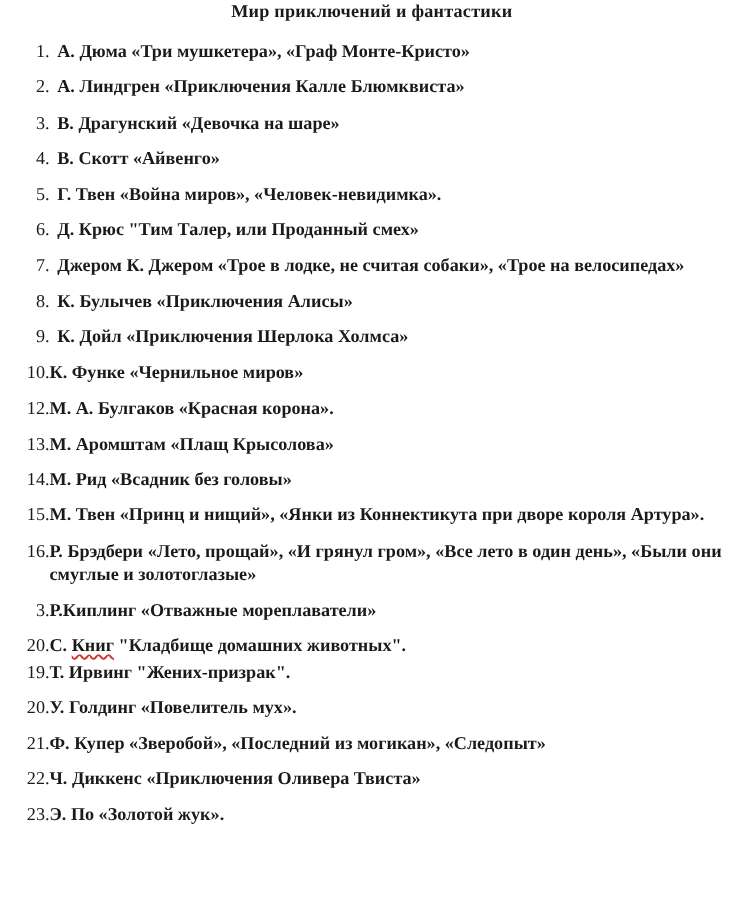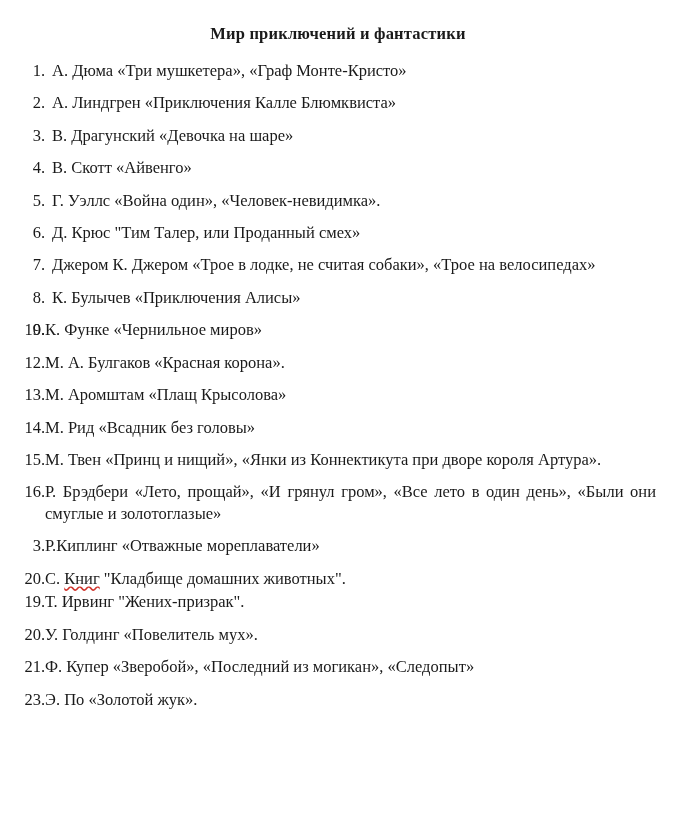--- a/index.html
+++ b/index.html
@@ -24,21 +24,20 @@
     overflow: hidden;
     box-sizing: border-box;
   }
 
   
   .doc-title {
     font-size: 16.5px;
     font-weight: bold;
     text-align: center;
     letter-spacing: 0.2px;
-    padding-top: 24px;
     margin: 0 0 16px 0;
     line-height: 1.2;
   }
 
   
   .book-list {
     list-style: none;
     margin: 0;
     padding: 0;
   }
@@ -51,20 +50,21 @@
     font-size: 16.5px;
     line-height: 1.30;
     margin-bottom: 11px;
     text-align: justify;
     text-justify: inter-word;
   }
 
   
   .book-item .text {
     display: block;
+    font-weight: bold;
   }
 
   
   .book-item .marker {
     position: absolute;
     left: 0;
     top: 0;
     width: 45px;
     text-align: right;
     font-size: 16.5px;
@@ -111,36 +111,37 @@
       <li class="book-item">
         <span class="marker">3.</span>
         <span class="text">В. Драгунский «Девочка на шаре»</span>
       </li>
       <li class="book-item">
         <span class="marker">4.</span>
         <span class="text">В. Скотт «Айвенго»</span>
       </li>
       <li class="book-item">
         <span class="marker">5.</span>
-        <span class="text">Г. Уэллс «Война один», «Человек-невидимка».</span>
+        <span class="text">Г. Твен «Война миров», «Человек-невидимка».</span>
       </li>
       <li class="book-item">
         <span class="marker">6.</span>
         <span class="text">Д. Крюс "Тим Талер, или Проданный смех»</span>
       </li>
       <li class="book-item">
         <span class="marker">7.</span>
         <span class="text">Джером К. Джером «Трое в лодке, не считая собаки», «Трое на велосипедах»</span>
       </li>
       <li class="book-item">
         <span class="marker">8.</span>
         <span class="text">К. Булычев «Приключения Алисы»</span>
       </li>
       <li class="book-item">
         <span class="marker">9.</span>
+        <span class="text">К. Дойл «Приключения Шерлока Холмса»</span>
       </li>
       <li class="book-item wide-marker">
         <span class="marker">10.</span>
         <span class="text">К. Функе «Чернильное миров»</span>
       </li>
       <li class="book-item wide-marker">
         <span class="marker">12.</span>
         <span class="text">М. А. Булгаков «Красная корона».</span>
       </li>
       <li class="book-item wide-marker">
@@ -173,18 +174,22 @@
       </li>
       <li class="book-item wide-marker">
         <span class="marker">20.</span>
         <span class="text">У. Голдинг «Повелитель мух».</span>
       </li>
       <li class="book-item wide-marker">
         <span class="marker">21.</span>
         <span class="text">Ф. Купер «Зверобой», «Последний из могикан», «Следопыт»</span>
       </li>
       <li class="book-item wide-marker">
+        <span class="marker">22.</span>
+        <span class="text">Ч. Диккенс «Приключения Оливера Твиста»</span>
+      </li>
+      <li class="book-item wide-marker">
         <span class="marker">23.</span>
         <span class="text">Э. По «Золотой жук».</span>
       </li>
     </ol>
 
 </div>
 
 </body></html>

